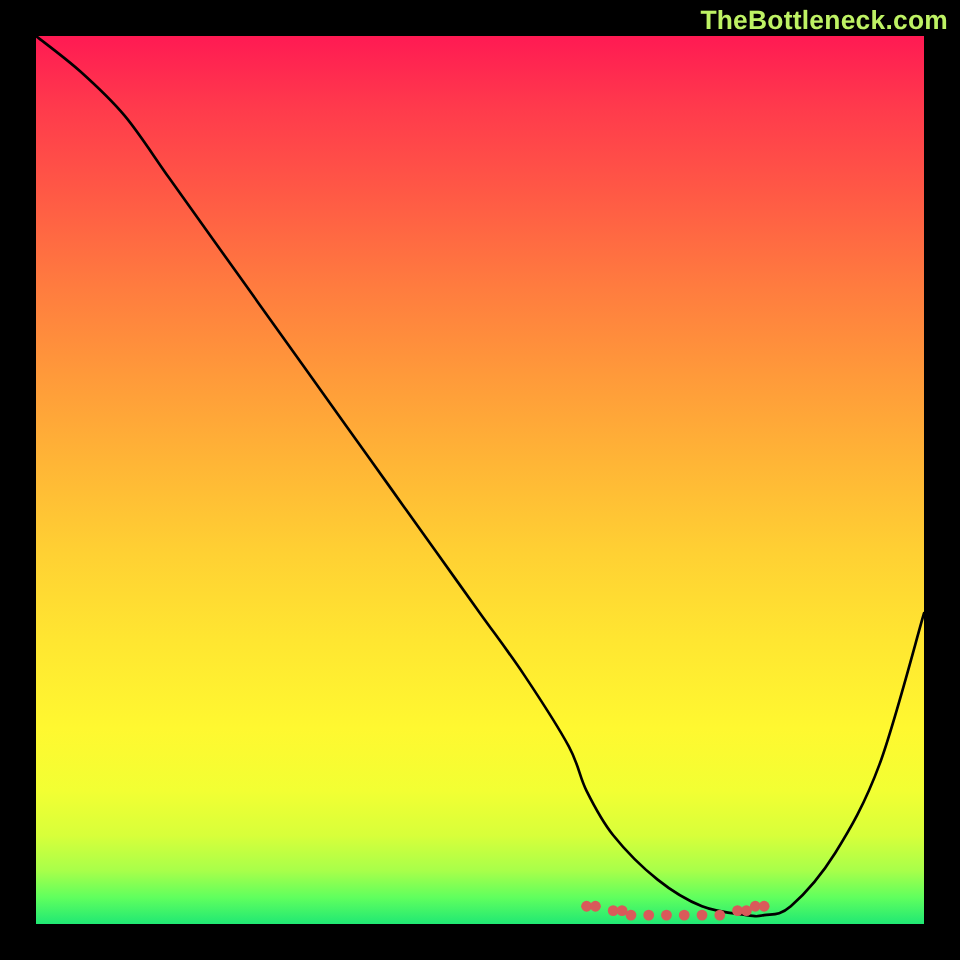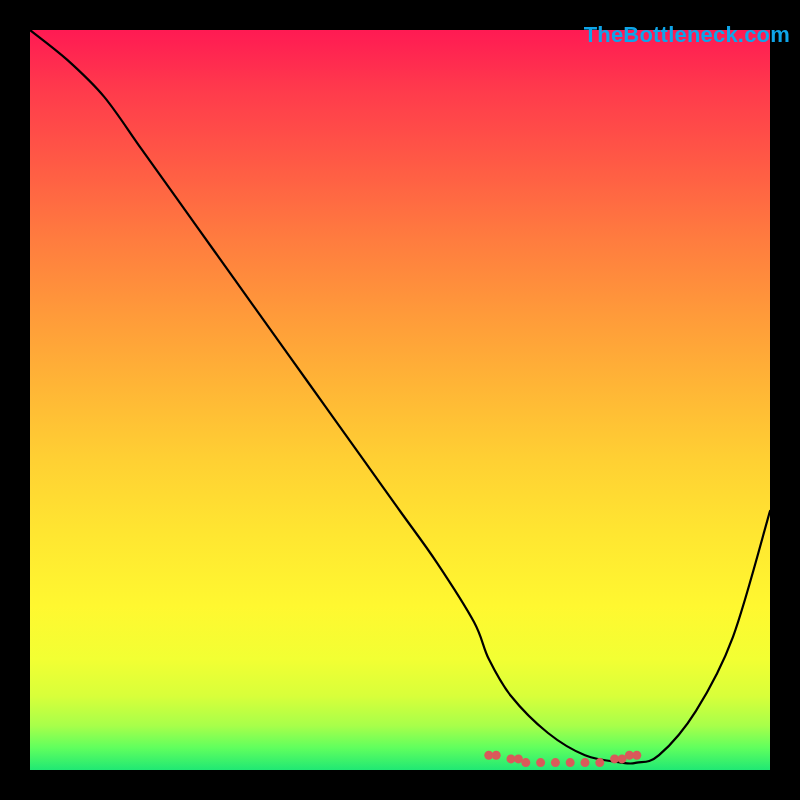--- a/index.html
+++ b/index.html
@@ -12,23 +12,23 @@
     font-family: Arial, Helvetica, sans-serif;
   }
   .frame {
     position: relative;
     width: 800px;
     height: 800px;
     background: #000;
   }
   .watermark {
     position: absolute;
-    top: 22px;
+    top: 4px;
     right: 10px;
-    color: #0ea5e9;
+    color: #bef264;
     font-size: 22px;
     font-weight: bold;
     letter-spacing: 0.2px;
     z-index: 10;
   }
   .plot-area {
     position: absolute;
     left: 30px;
     top: 30px;
     width: 740px;

